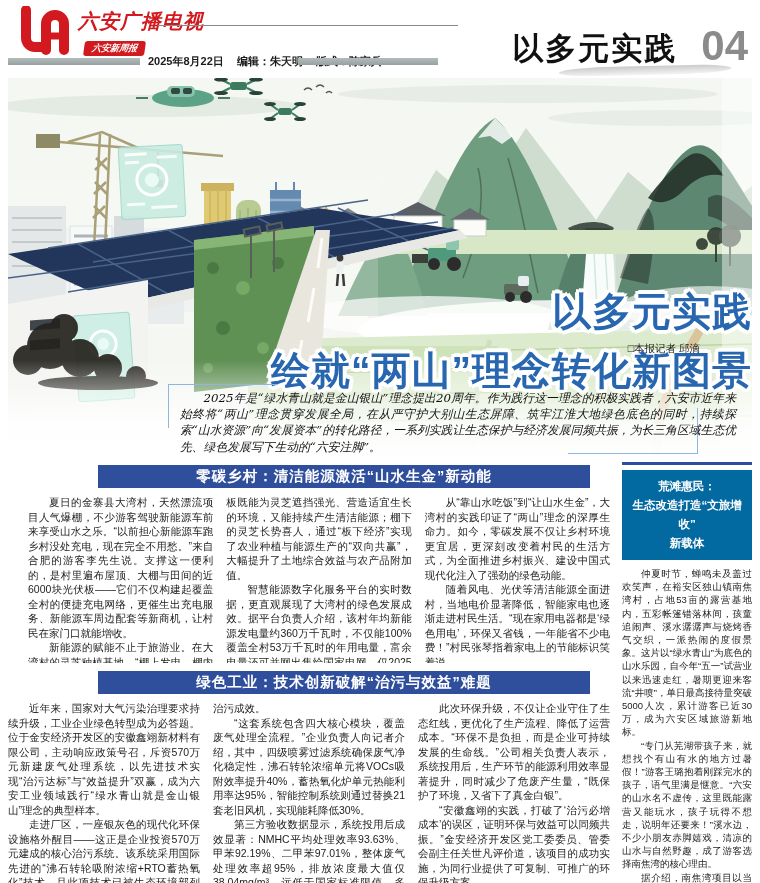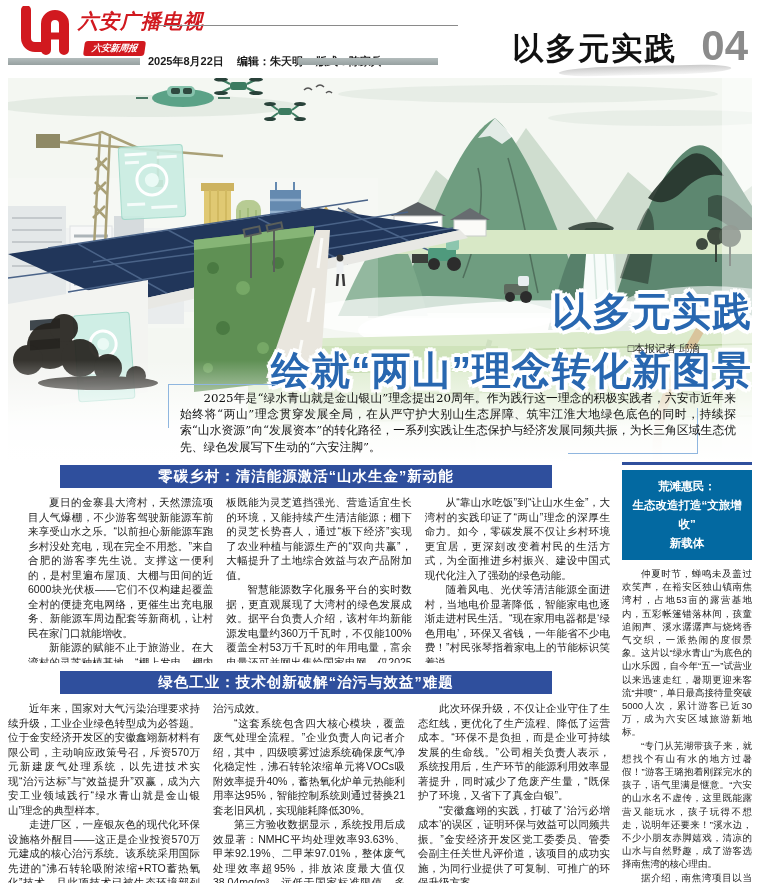--- a/index.html
+++ b/index.html
@@ -39,30 +39,30 @@
   .feature { position:relative; margin:0 8px; height:384px; }
   .scene { position:absolute; inset:0; width:744px; height:384px; }
   .headline { position:absolute; left:0; top:214px; width:100%; text-align:right;
     font-weight:900; color:#2867b0; line-height:1.05; letter-spacing:1px;
     text-shadow:-3px -3px 0 #fff, 3px -3px 0 #fff, -3px 3px 0 #fff, 3px 3px 0 #fff,
                  0 -4px 0 #fff, 0 4px 0 #fff, -4px 0 0 #fff, 4px 0 0 #fff;padding-left:14px; }
   .headline .l1 { font-size:39px; display:block; padding-left:48px; }
   .headline .l2 { font-size:39px; display:block; margin-top:18px; }
   .byline { position:absolute; right:52px; top:264px; font-size:10.5px; color:#222; }
   .intro { position:absolute; left:172px; top:312px; width:556px;
-    font-family:"DejaVu Serif", serif; font-size:11.8px;
+    font-family:"DejaVu Serif", serif; font-style:italic; font-size:11.8px;
     line-height:16.2px; color:#111; text-align:justify; text-indent:2em; }
   .corner-tl { position:absolute; left:160px; top:306px; width:110px; height:44px;
     border-left:1px solid #8fb6df; border-top:1px solid #8fb6df; }
   .corner-br { position:absolute; left:560px; top:330px; width:130px; height:46px;
     border-right:1px solid #8fb6df; border-bottom:1px solid #8fb6df; }
   
   .content { margin:0 8px; display:flex; gap:12px; }
   .main-col { width:602px; }
-  .sec-bar { margin-left:52px; width:492px; height:23px; background:#2f4f9d; color:#fff;
+  .sec-bar { margin-left:90px; width:492px; height:23px; background:#2f4f9d; color:#fff;
     font-size:14.5px; font-weight:bold; text-align:center; line-height:23px; letter-spacing:1px; }
   .sec1 { margin-top:3px; }
   .sec2 { margin-top:8px; }
   .cols { display:flex; gap:13px; margin-top:7px; }
   .col { width:192px; font-size:10.5px; line-height:14.5px; text-align:justify; }
   .sec1 .cols { height:168px; overflow:hidden;margin-left:20px; }
   .col p { text-indent:2em; }
   .col.cont p:first-child { text-indent:0; }
   
   .side-col { width:130px; border-top:3px solid #2f4f9d; padding-top:5px; }

